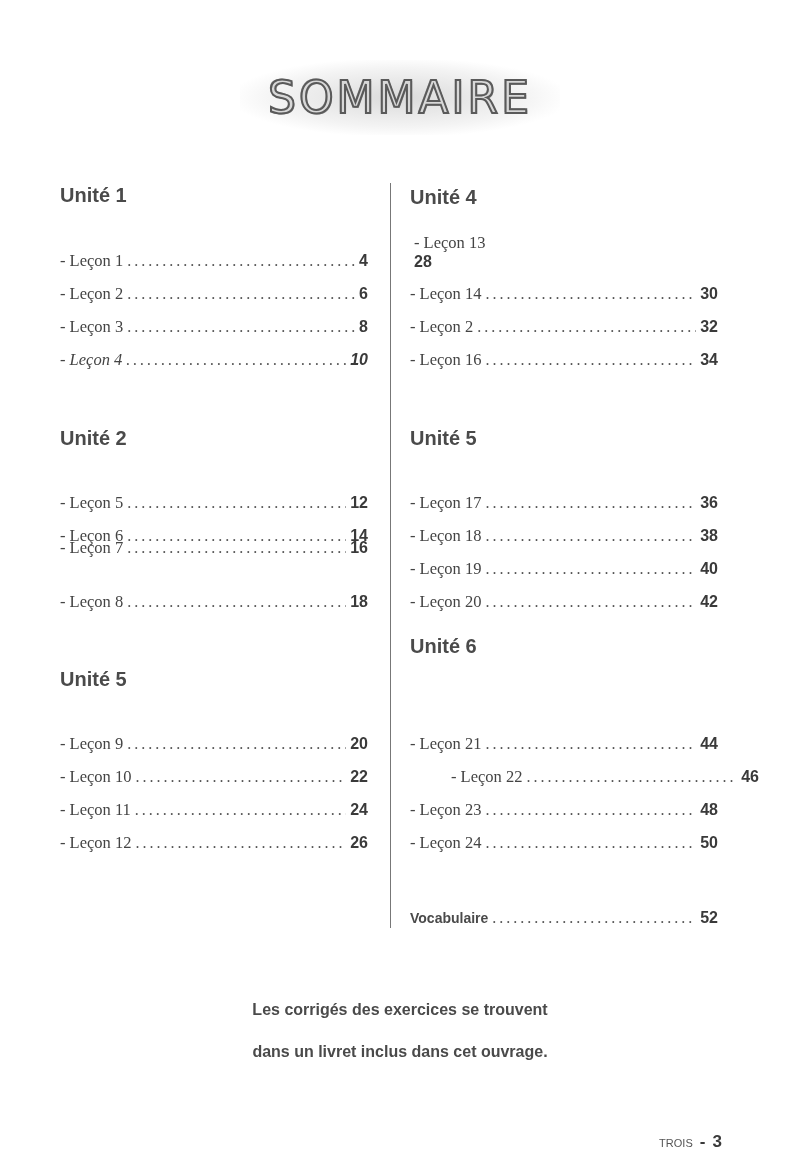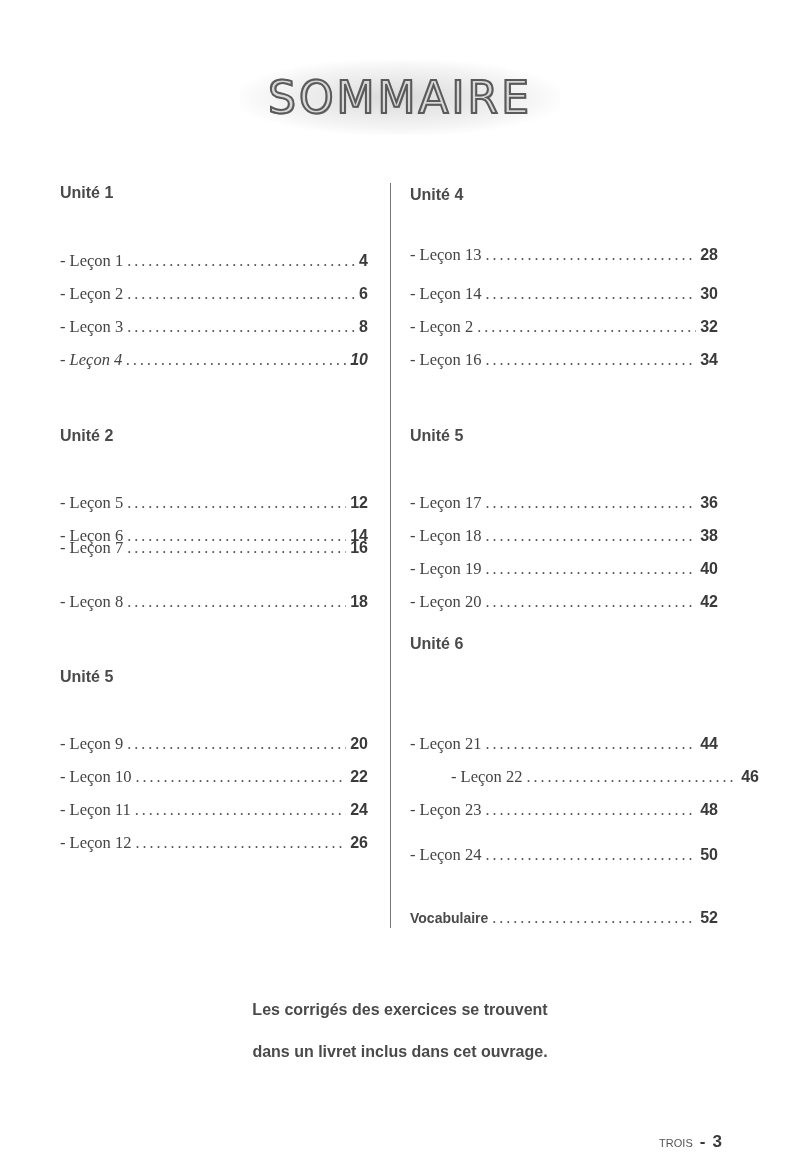--- a/index.html
+++ b/index.html
@@ -19,21 +19,21 @@
       text-shadow: 1px 1px 0 #888, -1px -1px 0 #999;
     }
     .divider {
       position: absolute; left: 390px; top: 183px; width: 1px; height: 745px; background: #777;
     }
     .col { position: absolute; width: 310px; }
     .col.left { left: 60px; }
     .col.right { left: 410px; }
     .unit {
       position: absolute; left: 0; font-family: "Liberation Sans", sans-serif; font-weight: bold;
-      font-size: 16px; color: #4a4a4a;
+      font-size: 20px; color: #4a4a4a;
     }
     .row {
       position: absolute; left: 0; width: 308px; display: flex; align-items: baseline;
       font-size: 16px; height: 22px;
     }
     .lesson { font-family: "Liberation Serif", serif; color: #444; white-space: nowrap; font-size: 16.5px; }
     .dots {
       flex: 1; overflow: hidden; white-space: nowrap; margin: 0 4px; color: #555;
       font-family: "Liberation Serif", serif; letter-spacing: 3px;
     }
@@ -123,21 +123,21 @@
   <div class="row" style="top:833px;">
     <span class="lesson">- Leçon 12</span>
     <span class="dots">................................................................</span>
     <span class="page">26</span>
   </div>
 </div>
 
 <div class="col right" style="top:0;">
 
   <div class="unit" style="top:186px;">Unité 4</div>
-  <div class="row" style="top:245px;">
+  <div class="row" style="top:233px;flex-direction:column;">
     <span class="lesson">- Leçon 13</span>
     <span class="dots">................................................................</span>
     <span class="page">28</span>
   </div>
   <div class="row" style="top:284px;">
     <span class="lesson">- Leçon 14</span>
     <span class="dots">................................................................</span>
     <span class="page">30</span>
   </div>
   <div class="row" style="top:317px;">
@@ -182,21 +182,21 @@
   <div class="row" style="top:767px;margin-left:41px;">
     <span class="lesson">- Leçon 22</span>
     <span class="dots">................................................................</span>
     <span class="page">46</span>
   </div>
   <div class="row" style="top:800px;">
     <span class="lesson">- Leçon 23</span>
     <span class="dots">................................................................</span>
     <span class="page">48</span>
   </div>
-  <div class="row" style="top:833px;margin-top:12px;">
+  <div class="row" style="top:833px;">
     <span class="lesson">- Leçon 24</span>
     <span class="dots">................................................................</span>
     <span class="page">50</span>
   </div>
 
   <div class="row" style="top:909px;">
     <span class="vocab-label">Vocabulaire</span>
     <span class="dots">................................................................</span>
     <span class="page">52</span>
   </div>

